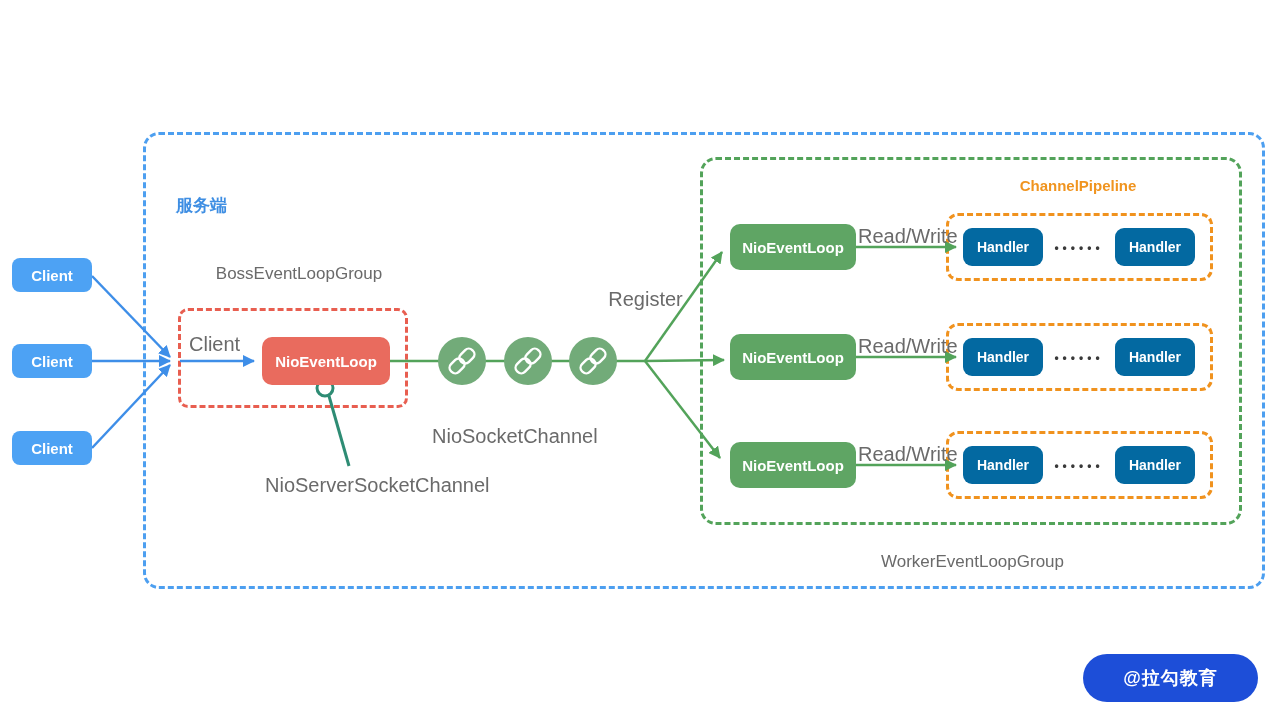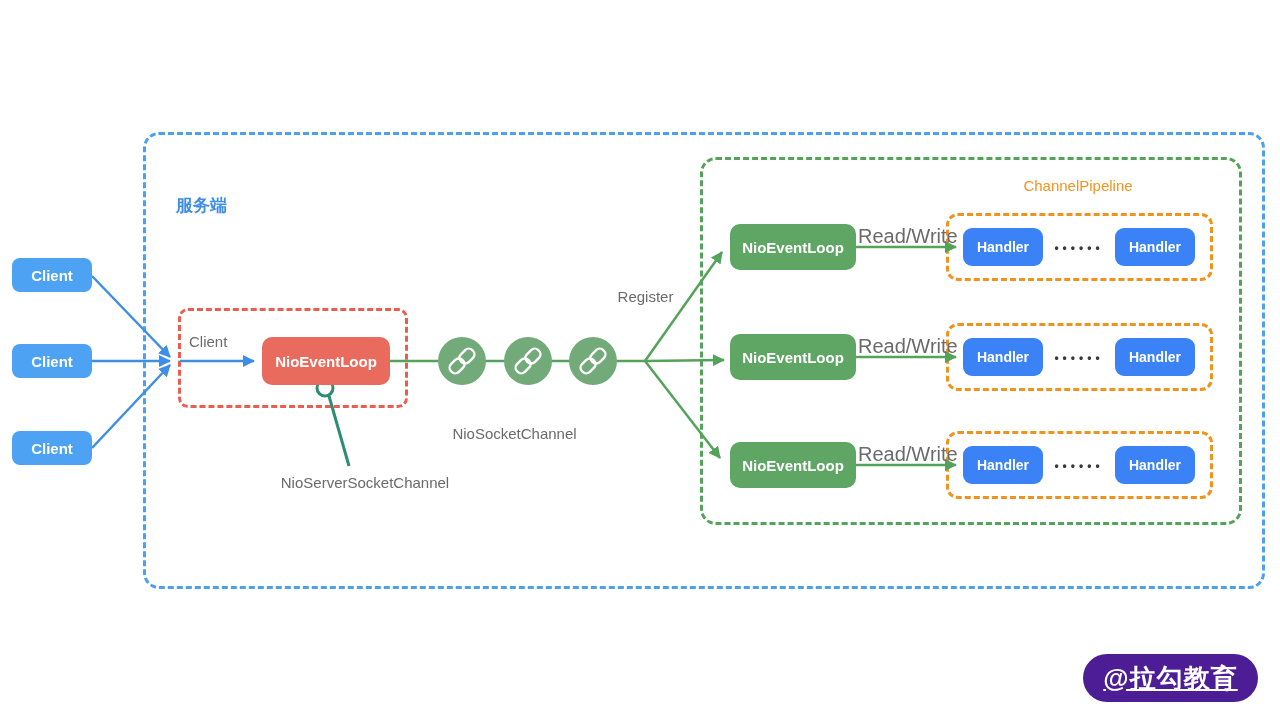--- a/index.html
+++ b/index.html
@@ -17,36 +17,36 @@
   .region.green {border:3px dashed #53a35a;border-radius:16px;}
   .region.red   {border:3px dashed #e85e50;border-radius:10px;}
   .region.orange{border:3px dashed #f0921e;border-radius:12px;}
 
   
   .node{position:absolute;display:flex;align-items:center;justify-content:center;
         color:#fff;font-weight:bold;z-index:2;box-sizing:border-box;}
   .node.client{background:#4da2f4;border-radius:8px;font-size:15px;}
   .node.redloop{background:#e96b5e;border-radius:10px;font-size:15px;}
   .node.greenloop{background:#5fa564;border-radius:10px;font-size:15px;}
-  .node.handler{background:#3b82f6;border-radius:9px;font-size:14px;}
+  .node.handler{background:#0369a1;border-radius:9px;font-size:14px;}
 
   
   .lbl{position:absolute;z-index:2;color:#6a6a6a;white-space:nowrap;}
   .lbl.center{text-align:center;}
   .lbl.blue{color:#3e8ee3;font-weight:bold;font-size:17px;}
-  .lbl.orange{color:#f0941f;font-weight:normal;font-size:15px;}
+  .lbl.orange{color:#f0941f;font-weight:bold;font-size:15px;}
   .lbl.big{font-size:17px;}
-  .lbl.med{font-size:15px;}
+  .lbl.med{font-size:20px;}
   .lbl.small{font-size:20px;}
   .dots{position:absolute;z-index:2;color:#3a3a3a;font-size:12px;font-weight:bold;
         letter-spacing:4px;text-align:center;}
   .watermark{
-    position:absolute;z-index:3;background:#4c1d95;border-radius:24px;
+    position:absolute;z-index:3;background:#1d4ed8;border-radius:24px;
     display:flex;align-items:center;justify-content:center;
-    color:#ffffff;font-size:26px;font-weight:bold;letter-spacing:1px;text-decoration:underline;
+    color:#ffffff;font-size:18px;font-weight:bold;letter-spacing:1px;
   }
 </style>
 </head>
 <body>
 
 <div class="stage">
 
   <div class="region blue" style="left:143px;top:132px;width:1122px;height:457px;"></div>
   <div class="region green" style="left:700px;top:157px;width:542px;height:368px;"></div>
   <div class="region red" style="left:178px;top:308px;width:230px;height:100px;"></div>
@@ -109,20 +109,21 @@
         </g>
       </g>
     </g>
   </svg>
 
   <div class="node client" style="left:12px;top:258px;width:80px;height:34px;">Client</div>
   <div class="node client" style="left:12px;top:344px;width:80px;height:34px;">Client</div>
   <div class="node client" style="left:12px;top:431px;width:80px;height:34px;">Client</div>
 
   <div class="lbl blue" style="left:176px;top:158px;margin-top:36px;">服务端</div>
+  <div class="lbl big center" style="left:179px;top:264px;width:240px;">BossEventLoopGroup</div>
   <div class="lbl med" style="left:189px;top:333px;">Client</div>
   <div class="node redloop" style="left:262px;top:337px;width:128px;height:48px;">NioEventLoop</div>
   <div class="lbl med center" style="left:265px;top:474px;width:200px;">NioServerSocketChannel</div>
   <div class="lbl med center" style="left:432px;top:404px;width:165px;margin-top:21px;">NioSocketChannel</div>
   <div class="lbl med center" style="left:598px;top:288px;width:95px;">Register</div>
 
   <div class="node greenloop" style="left:730px;top:224px;width:126px;height:46px;">NioEventLoop</div>
   <div class="node greenloop" style="left:730px;top:334px;width:126px;height:46px;">NioEventLoop</div>
   <div class="node greenloop" style="left:730px;top:442px;width:126px;height:46px;">NioEventLoop</div>
 
@@ -137,16 +138,17 @@
   <div class="node handler" style="left:1115px;top:228px;width:80px;height:38px;">Handler</div>
 
   <div class="node handler" style="left:963px;top:338px;width:80px;height:38px;">Handler</div>
   <div class="dots" style="left:1041px;top:351px;width:76px;">••••••</div>
   <div class="node handler" style="left:1115px;top:338px;width:80px;height:38px;">Handler</div>
 
   <div class="node handler" style="left:963px;top:446px;width:80px;height:38px;">Handler</div>
   <div class="dots" style="left:1041px;top:459px;width:76px;">••••••</div>
   <div class="node handler" style="left:1115px;top:446px;width:80px;height:38px;">Handler</div>
 
+  <div class="lbl big center" style="left:860px;top:552px;width:225px;">WorkerEventLoopGroup</div>
 
   <div class="watermark" style="left:1083px;top:654px;width:175px;height:48px;">@拉勾教育</div>
 
 </div>
 
 </body></html>

